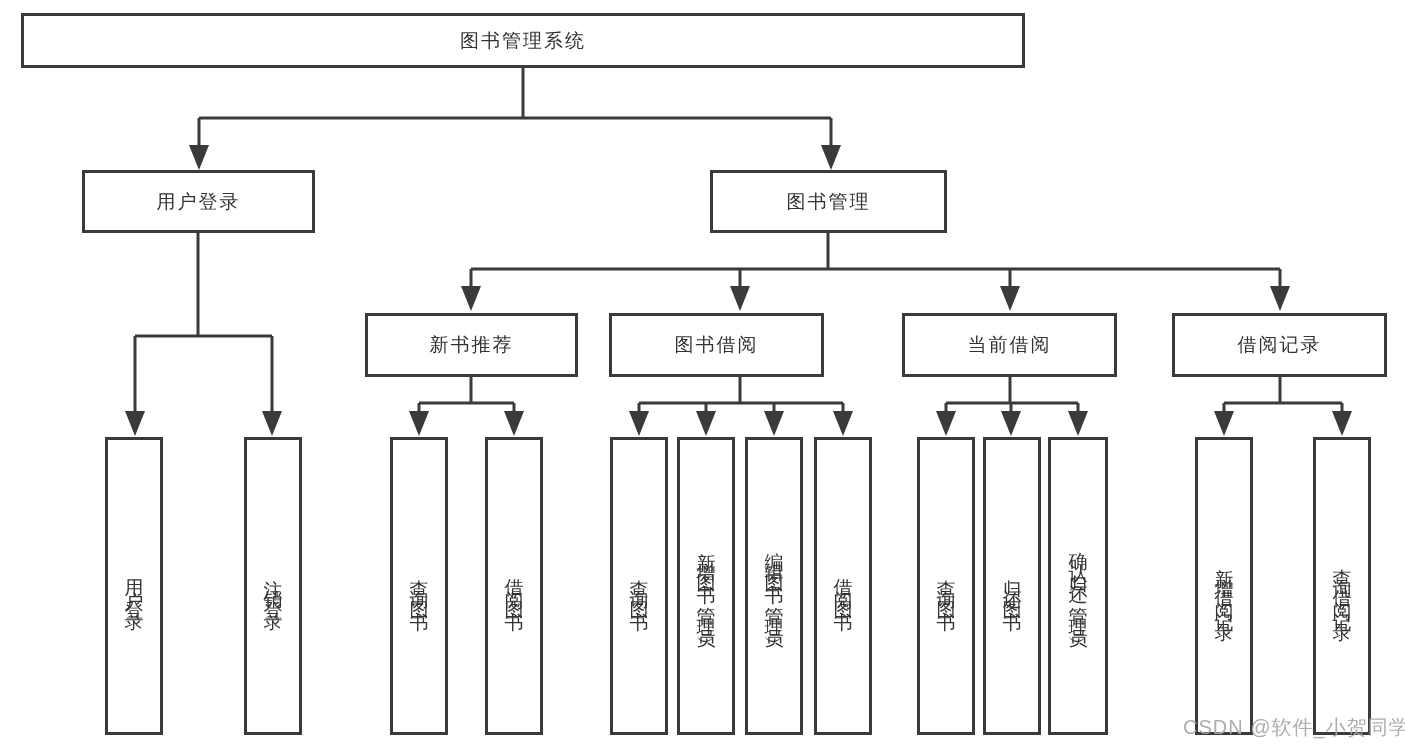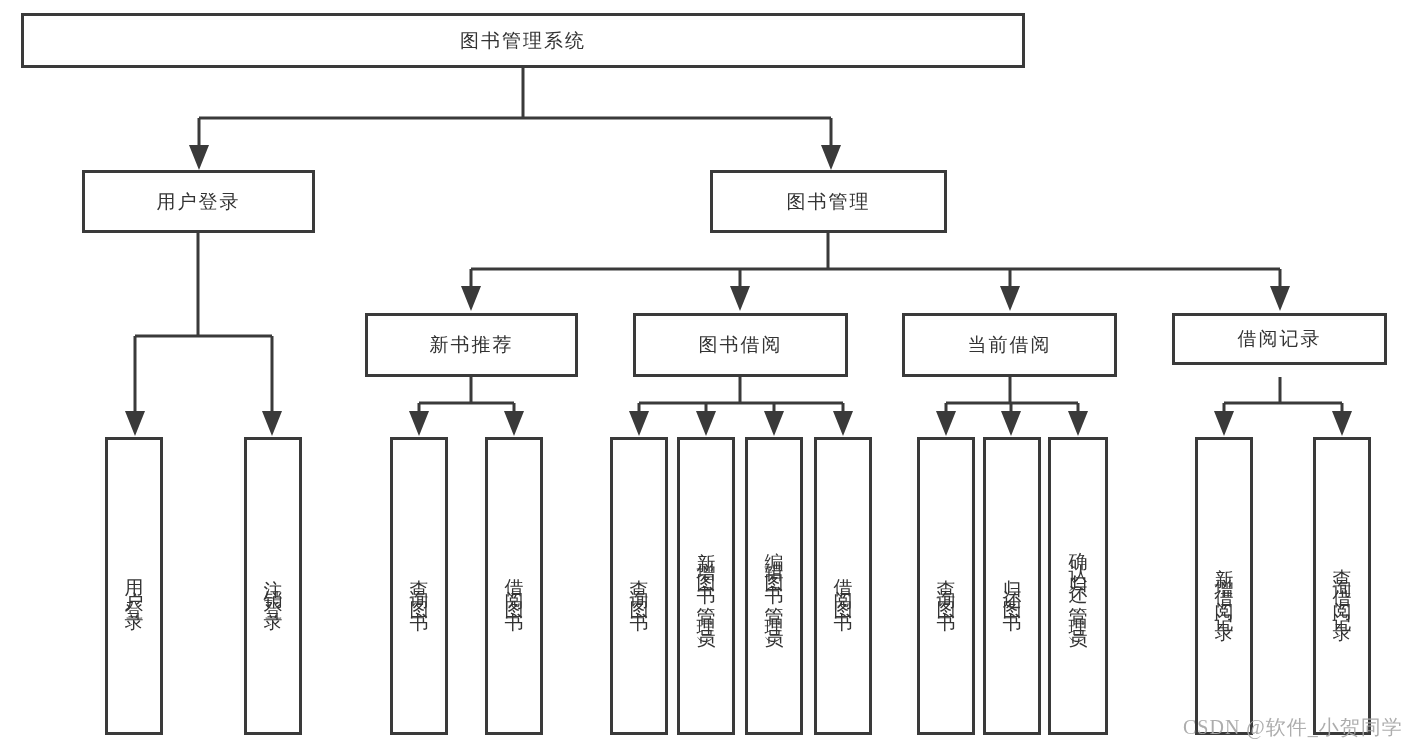--- a/index.html
+++ b/index.html
@@ -1,21 +1,21 @@
 <!DOCTYPE html>
 <html><head>
 <meta charset="utf-8">
 <style>
   html, body { margin: 0; padding: 0; background: #ffffff; }
   .stage {
     position: relative;
     width: 1405px;
     height: 747px;
     background: #ffffff;
-    font-family: Liberation Serif, serif;
+    font-family: Liberation Sans, sans-serif;
     color: #333333;
     overflow: hidden;
   }
   .connectors {
     position: absolute;
     left: 0; top: 0;
     width: 1405px; height: 747px;
   }
   .box {
     position: absolute;
@@ -101,27 +101,27 @@
   <div class="box h" style="left:82px; top:170px; width:233px; height:63px;">
     <span>用户登录</span>
   </div>
   <div class="box h" style="left:365px; top:313px; width:213px; height:64px;">
     <span>新书推荐</span>
   </div>
 
   <div class="box h" style="left:710px; top:170px; width:237px; height:63px;">
     <span>图书管理</span>
   </div>
-  <div class="box h" style="left:633px; top:313px; width:215px; height:64px;">
+  <div class="box h" style="left:609px; top:313px; width:215px; height:64px;">
     <span>图书借阅</span>
   </div>
   <div class="box h" style="left:902px; top:313px; width:215px; height:64px;justify-content:center;">
     <span>当前借阅</span>
   </div>
-  <div class="box h" style="left:1172px; top:313px; width:215px; height:52px;">
+  <div class="box h" style="left:1172px; top:313px; width:215px; height:64px;">
     <span>借阅记录</span>
   </div>
 
   <div class="box" style="left:105px; top:437px; width:58px; height:298px;">
     <span class="vtext">用户登录</span>
   </div>
   <div class="box" style="left:244px; top:437px; width:58px; height:298px;">
     <span class="vtext">注销登录</span>
   </div>
 

